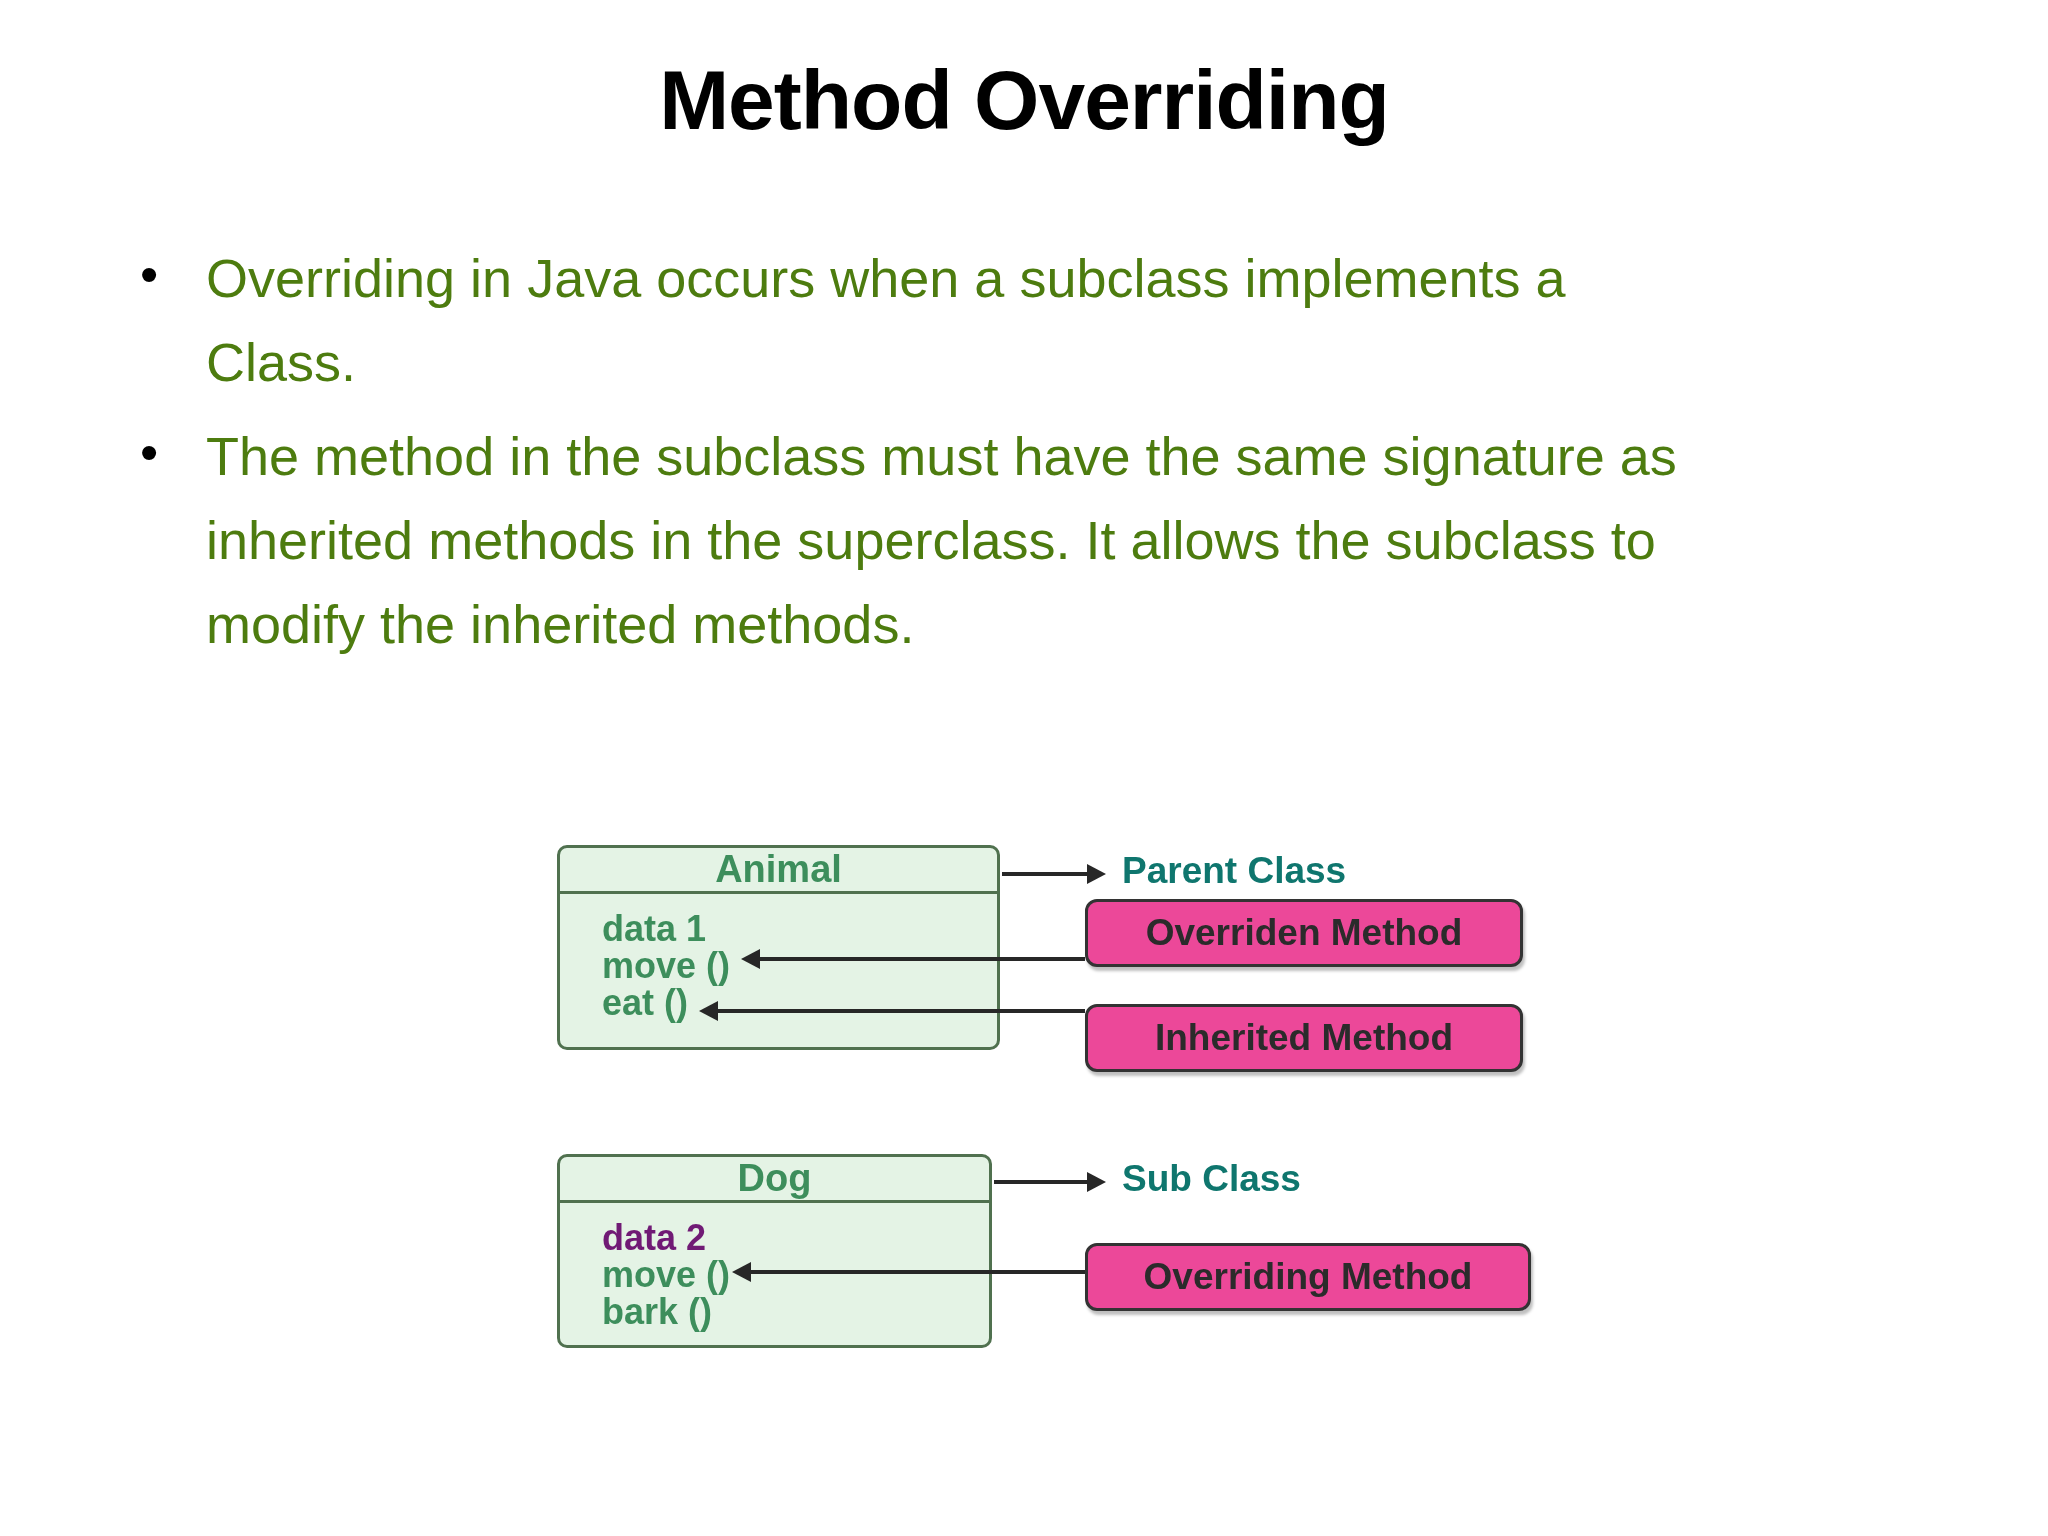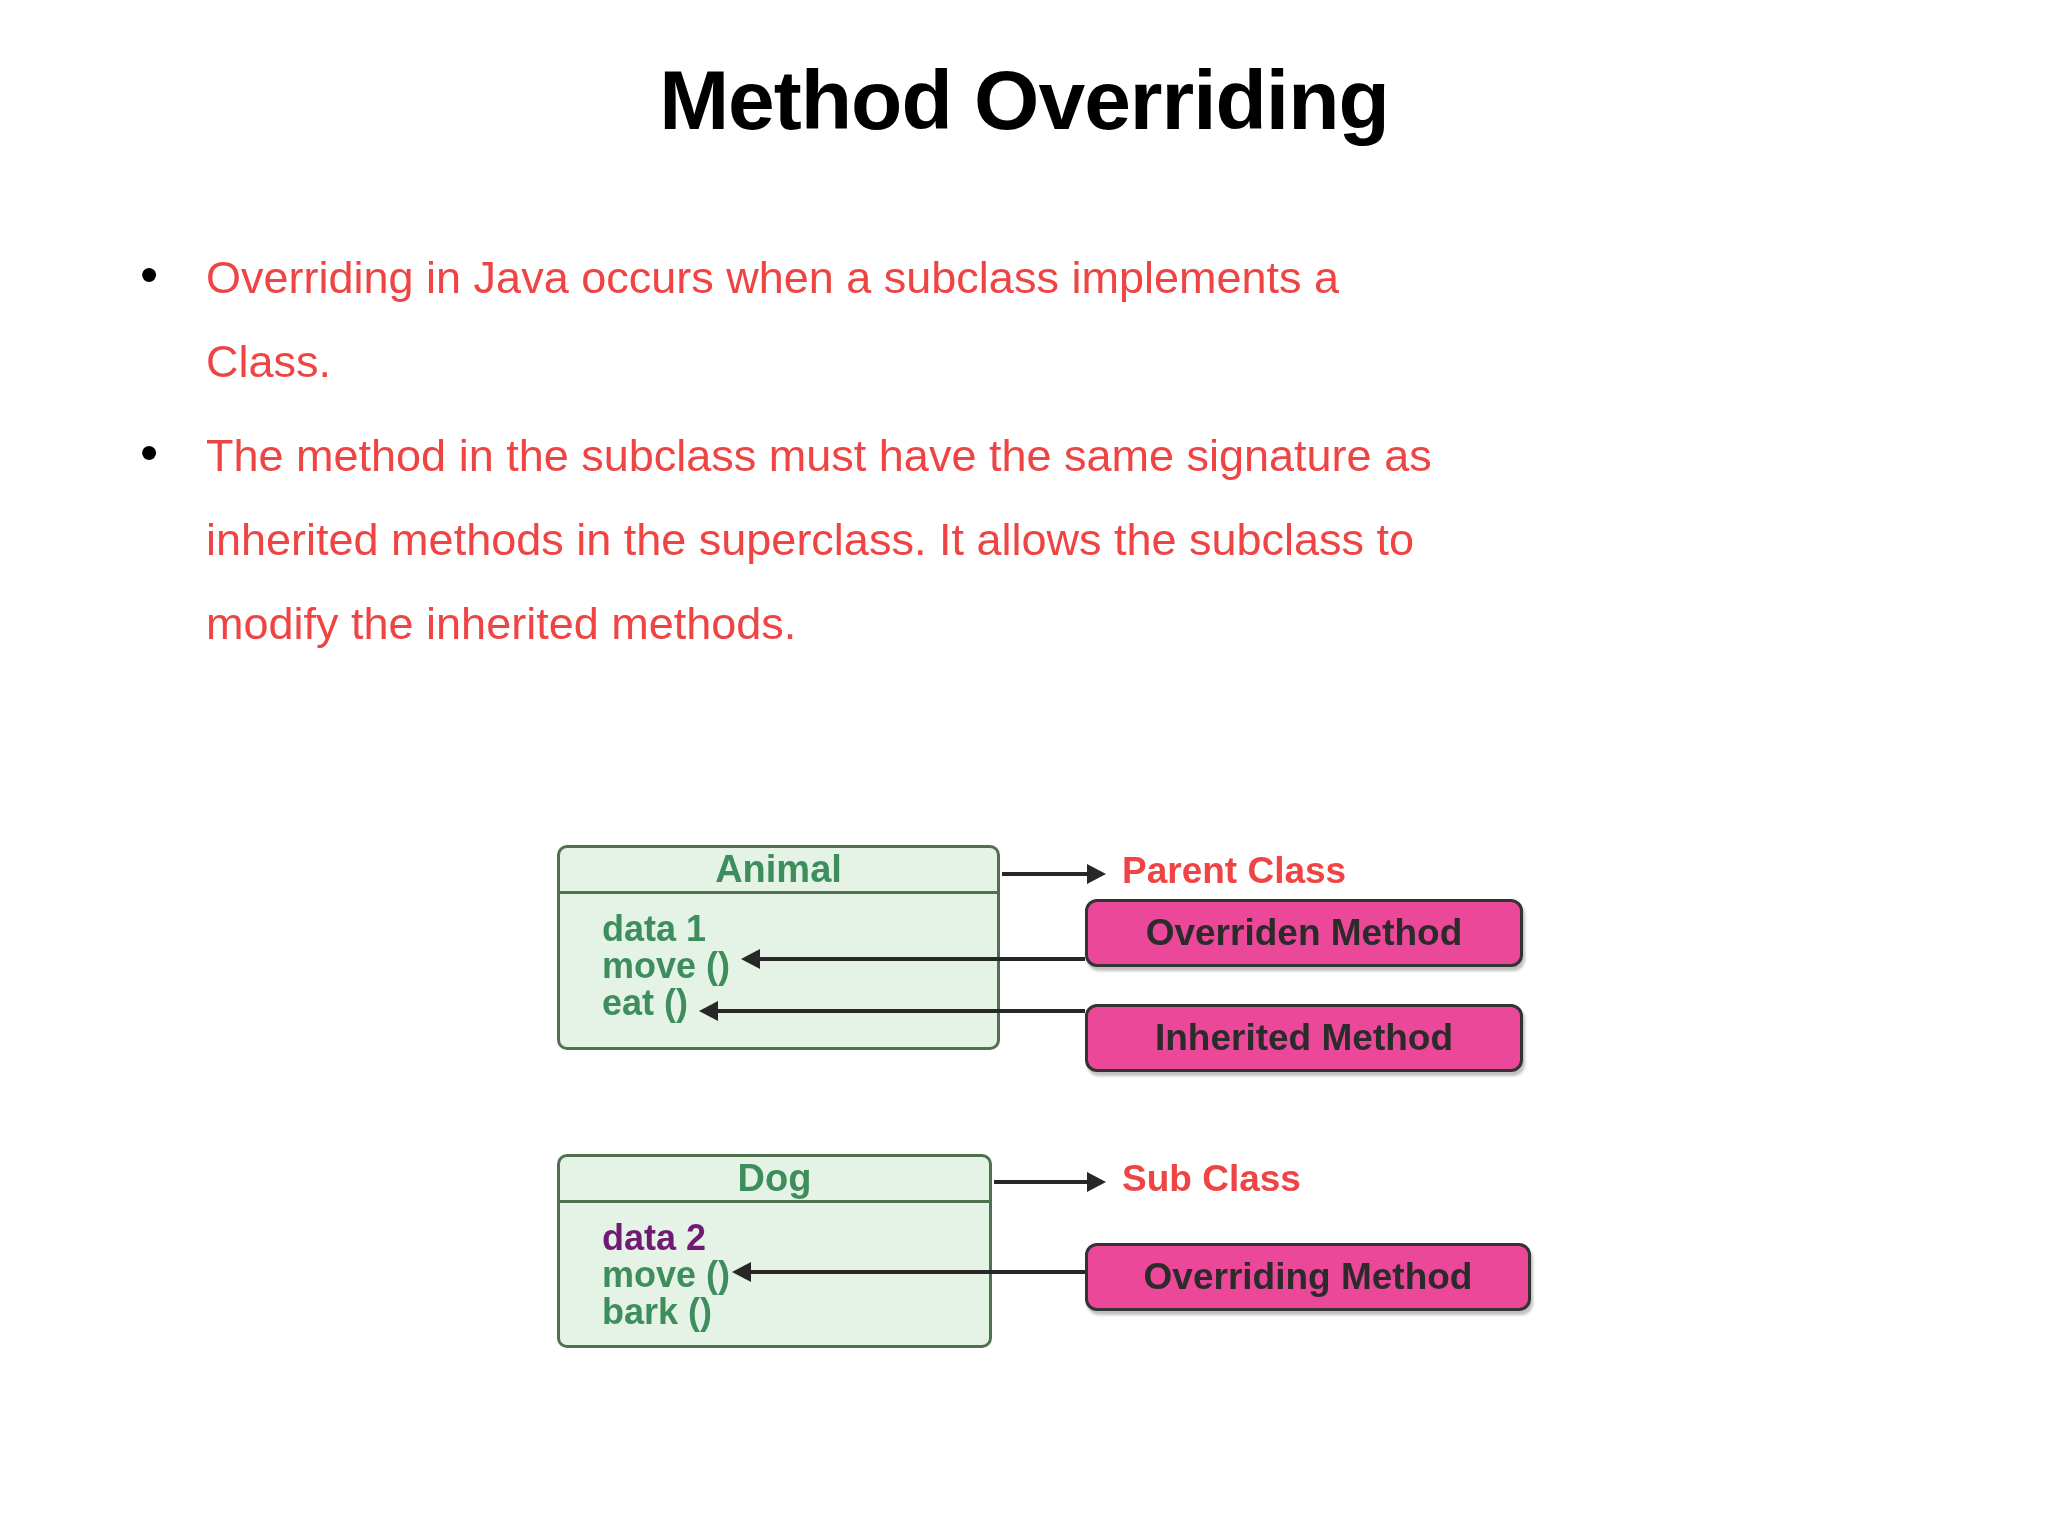--- a/index.html
+++ b/index.html
@@ -16,21 +16,21 @@
     letter-spacing:-1px;
   }
 
   
   .bullets {
     position:absolute; top:236px; left:136px; width:1840px;
     list-style:none;
   }
   .bullet {
     position:relative; padding-left:70px; margin-bottom:10px;
-    font-size:45px; line-height:84px; color:#ef4444;
+    font-size:54px; line-height:84px; color:#4d7c0f;
   }
   .bullet::before {
     content:"\2022"; position:absolute; left:4px; top:-4px; font-size:52px; color:#000;
   }
   .bline { white-space:nowrap; }
 
   
   .uml {
     position:absolute; background:#e4f3e5; border:3px solid #50714f;
     border-radius:10px;
@@ -42,21 +42,21 @@
     display:flex; align-items:center; justify-content:center;
     font-size:38px; font-weight:600; color:#3d8e5c;
   }
   .uml-body { padding:16px 0 0 42px; }
   .member { font-size:36px; line-height:37px; font-weight:600; white-space:nowrap; }
   .green-t { color:#3d8e5c; }
   .red-t   { color:#701a75; }
 
   
   .class-label {
-    position:absolute; font-size:37px; font-weight:600; color:#ef4444; white-space:nowrap;
+    position:absolute; font-size:37px; font-weight:600; color:#0f766e; white-space:nowrap;
   }
   #parent-label { left:1122px; top:850px; }
   #sub-label    { left:1122px; top:1158px; }
 
   
   .annot {
     position:absolute; background:#ec4899; border:3px solid #333333; border-radius:12px;
     display:flex; align-items:center; justify-content:center;
     font-size:37px; font-weight:600; color:#2b2b2b;
     box-shadow:2px 4px 3px rgba(0,0,0,0.25); white-space:nowrap;

